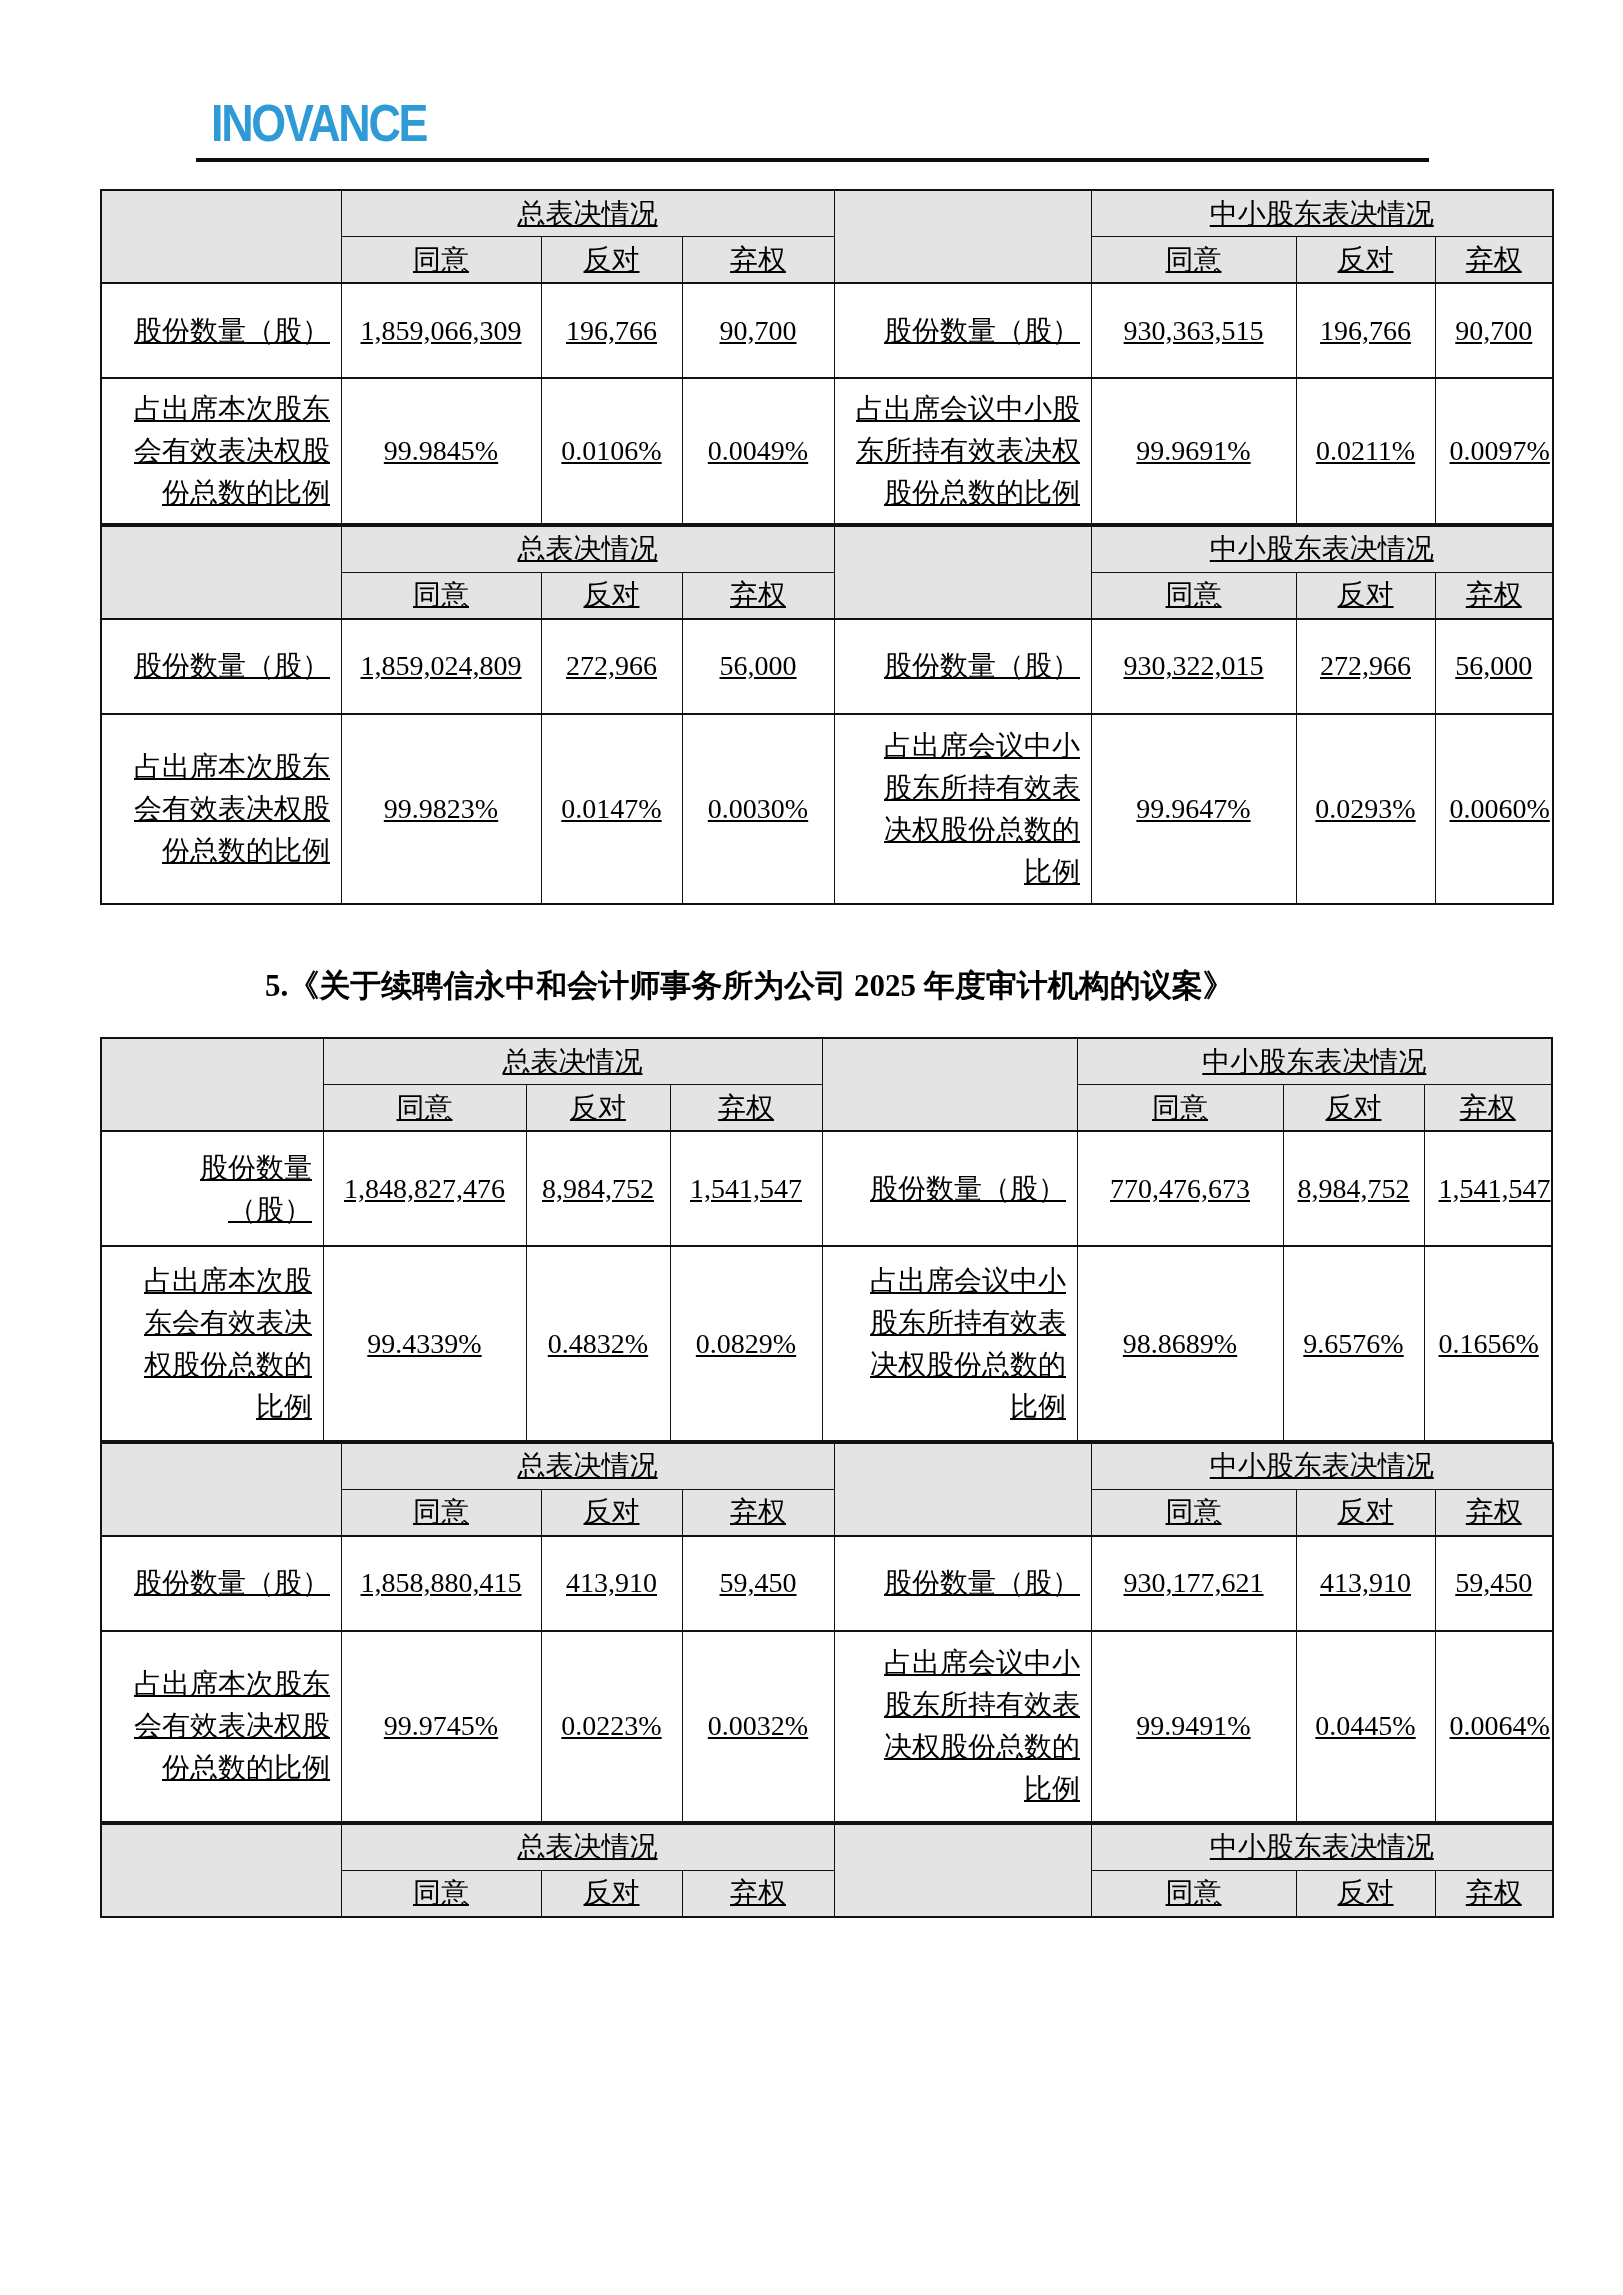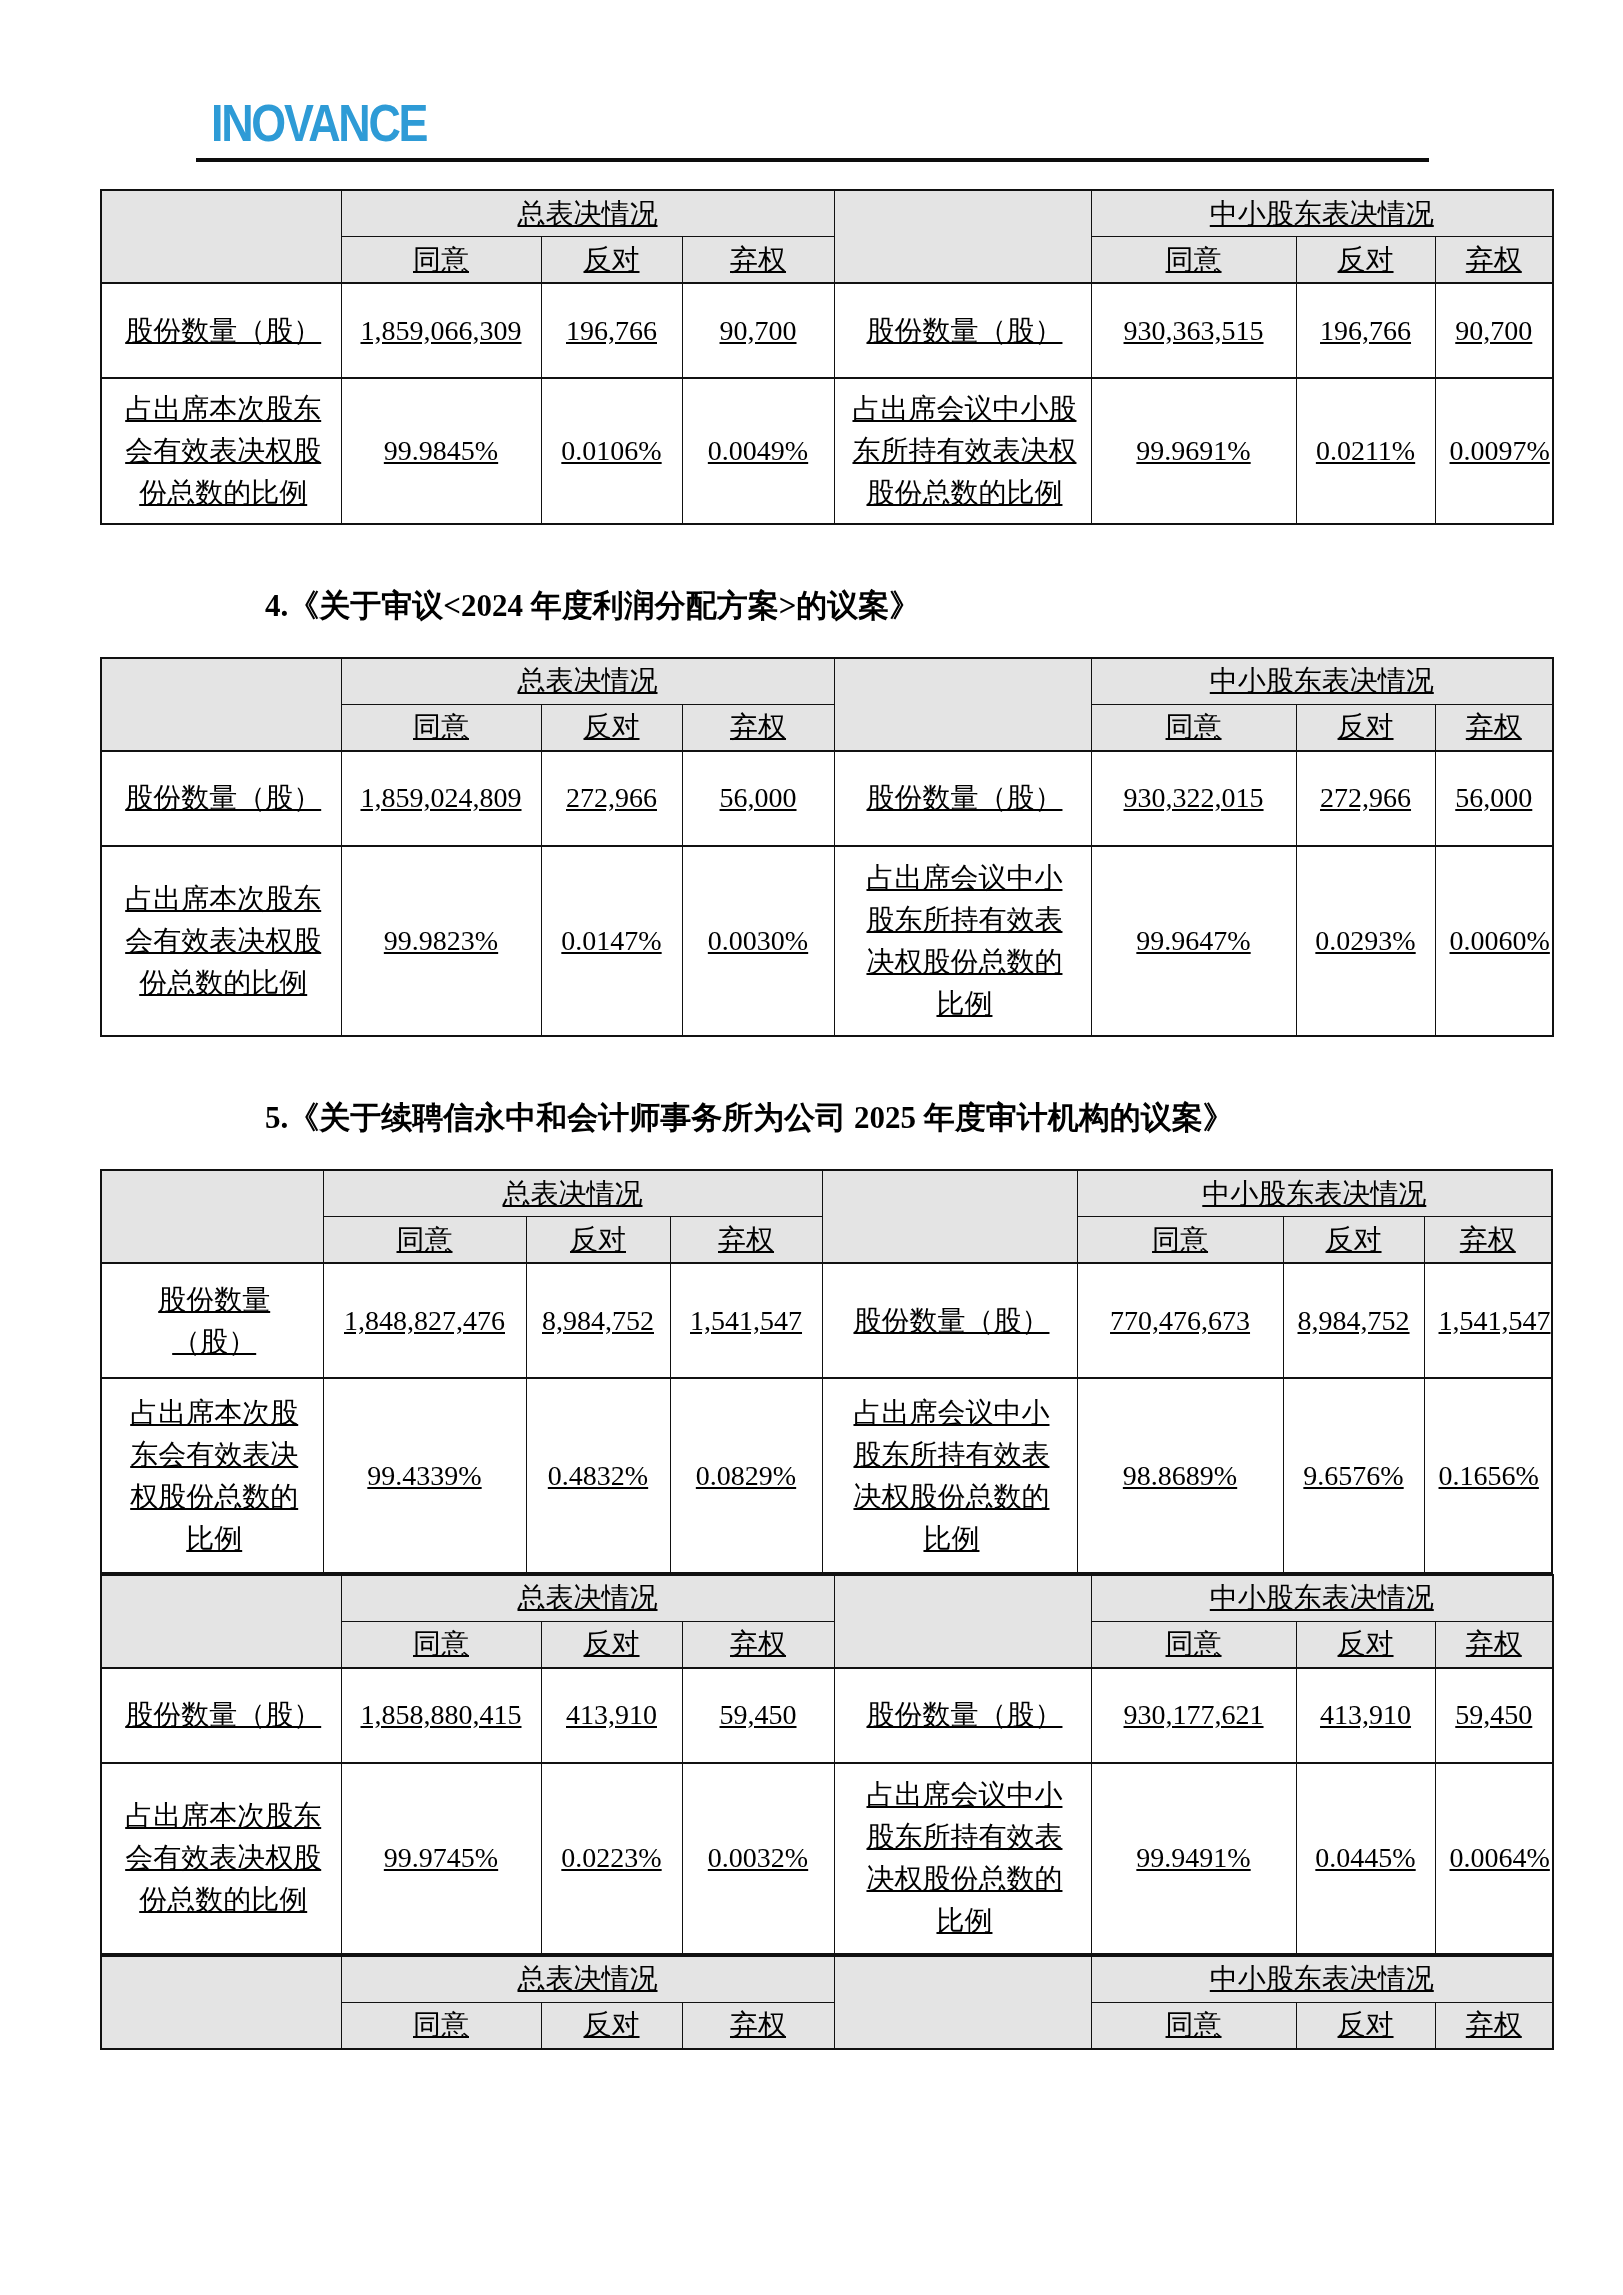--- a/index.html
+++ b/index.html
@@ -60,21 +60,21 @@
     overflow: hidden;
   }
   table.vt tr.dr1 td, table.vt tr.dr2 td { border-top: 2.6px solid #111; }
   td.hcell {
     background: #e4e4e4;
     text-align: center;
     font-size: 29px;
   }
   td.hlbl { background: #e4e4e4; }
   td.lbl {
-    text-align: center;
+    text-align: right;
     padding: 7.9px 10.5px 7.9px 14.4px;
     line-height: 42px;
     white-space: pre-line;
   }
   td.num { text-align: center; padding: 0 14px; }
   
   table.vt tr.hr1 td { height: 43px; }
   table.vt tr.hr2 td { height: 43px; }
   table.t-std tr.dr1 td  { height: 77px; }
   table.t-std tr.dr2 td  { height: 128px; }
@@ -139,21 +139,20 @@
       <td class="lbl">占出席会议中小股
 东所持有效表决权
 股份总数的比例</td>
       <td class="num">99.9691%</td>
       <td class="num">0.0211%</td>
       <td class="num">0.0097%</td>
     </tr>
   </tbody>
     </table>
 
-  <div class="proposal">4.《关于审议&lt;2024 年度利润分配方案&gt;的议案》</div>
   <table class="vt t-mid4">
     <colgroup>
       <col style="width:240px">
         <col style="width:200px">
         <col style="width:141px">
         <col style="width:152px">
       <col style="width:257px">
         <col style="width:205px">
         <col style="width:139px">
         <col style="width:118px">

